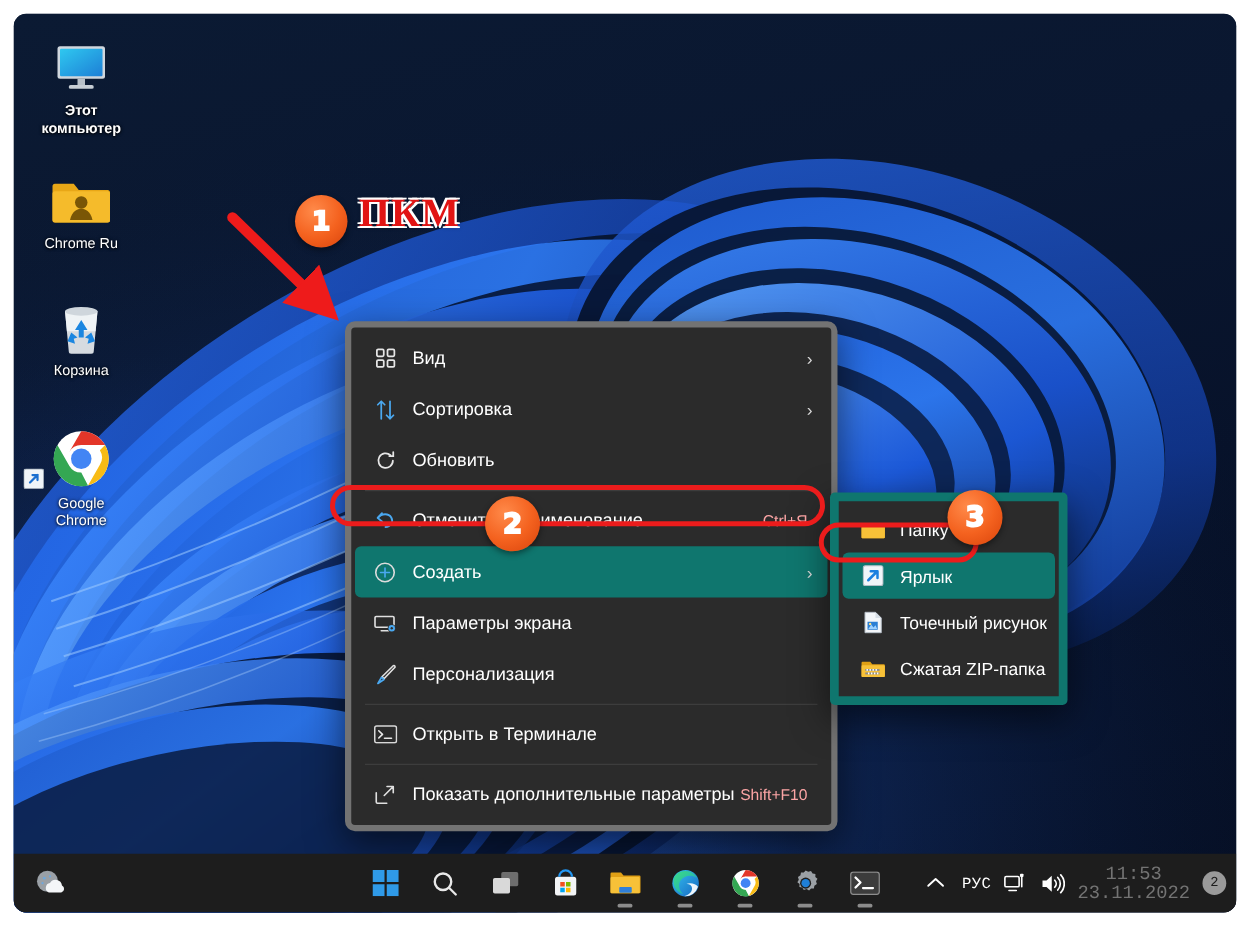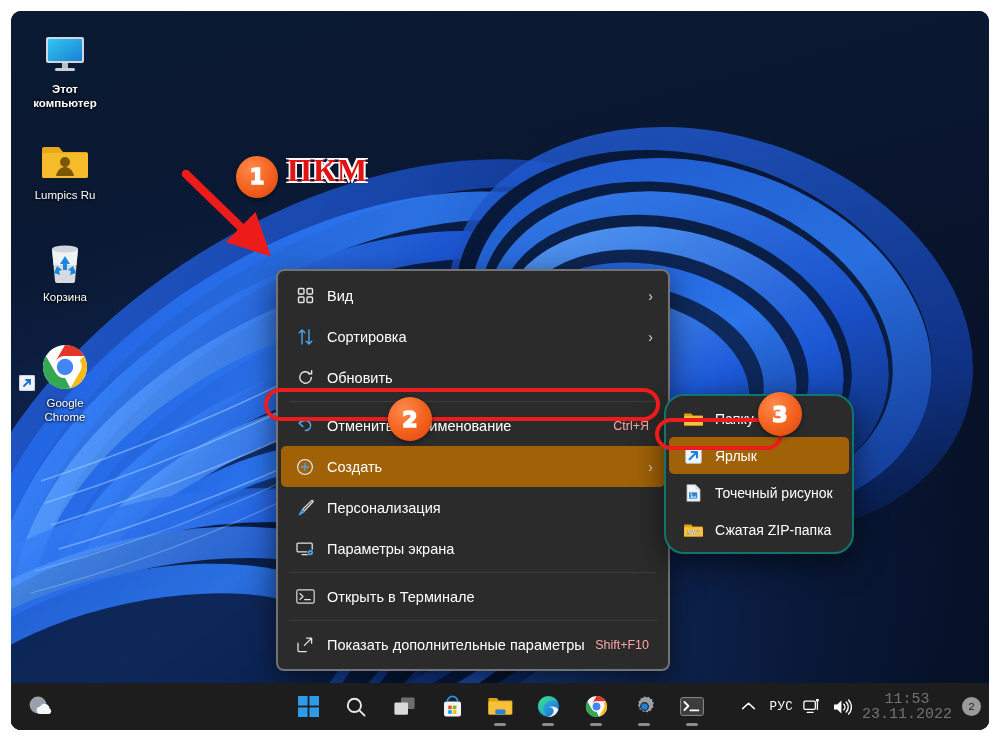--- a/index.html
+++ b/index.html
@@ -48,54 +48,53 @@
   }
   .dicon .glyph { height: 52px; display: flex; align-items: flex-end; justify-content: center; margin-bottom: 5px; }
   .dicon .lbl { display: block; }
 
   
   #ctxmenu {
     position: absolute;
     left: 265px; top: 246px;
     width: 394px;
     background: #2b2b2b;
-    border: 2px solid #737373;
+    border: 5px solid #737373;
     border-radius: 8px;
     box-shadow: 0 10px 30px rgba(0,0,0,.55);
     padding: 4px 0;
     overflow: hidden;
-    margin-top: 12px;
   }
   .mrow {
     position: relative;
     height: 41px;
     display: flex;
     align-items: center;
     color: #ffffff;
     font-size: 14.5px;
     padding: 0 12px 0 9px;
     margin: 0 3px;
     border-radius: 5px;
     white-space: nowrap;
   }
-  .mrow.sel { background: #a16207; }
+  .mrow.sel { background: #0f766e; }
   .mrow .mi { width: 30px; min-width: 30px; display:flex; align-items:center; justify-content:center; }
   .mrow .mtext { flex: 1 1 auto; padding-left: 7px; }
   .mrow .mkey { color: #fca5a5; font-size: 12.5px; padding-right: 4px; }
   .mrow .mchev { color: #d9d9d9; font-size: 14px; padding-left: 8px; }
   .msep { height: 1px; background: #3d3d3d; margin: 3px 11px; }
 
   
   #submenu {
     position: absolute;
     left: 653px; top: 383px;
     width: 190px;
     background: #2b2b2b;
-    border: 2px solid #0f766e;
-    border-radius: 20px;
+    border: 7px solid #0f766e;
+    border-radius: 4px;
     box-shadow: 0 10px 30px rgba(0,0,0,.55);
     padding: 4px 0;
   }
   #submenu .mrow { font-size: 14px; height: 37px; }
 
   
   #taskbar {
     position: absolute; left: 0; bottom: 0;
     width: 978px; height: 47px;
     background: #1d1d1d;
@@ -300,21 +299,21 @@
 
     <div class="dicon" style="left:8px; top:120px;">
       <div class="glyph">
         <svg width="48" height="44" viewBox="0 0 48 44">
           <path d="M3 8 h15 l4 5 h23 a2 2 0 0 1 2 2 v22 a2 2 0 0 1 -2 2 H3 a2 2 0 0 1 -2 -2 V10 a2 2 0 0 1 2 -2z" fill="#e8a717"></path>
           <path d="M3 14 h42 a2 2 0 0 1 2 2 v21 a2 2 0 0 1 -2 2 H3 a2 2 0 0 1 -2 -2 V16 a2 2 0 0 1 2 -2z" fill="#f5bb2b"></path>
           <circle cx="24" cy="23" r="5" fill="#7a5606"></circle>
           <path d="M15 37 c1.5 -7 6 -9 9 -9 s7.5 2 9 9z" fill="#7a5606"></path>
         </svg>
       </div>
-      <span class="lbl">Lumpics Ru</span>
+      <span class="lbl">Chrome Ru</span>
     </div>
 
     <div class="dicon" style="left:8px; top:222px;">
       <div class="glyph">
         <svg width="44" height="46" viewBox="0 0 44 46">
           <path d="M9 10 L35 10 L32 42 a2 2 0 0 1 -2 2 H14 a2 2 0 0 1 -2 -2z" fill="#e2e6ea" opacity="0.95"></path>
           <path d="M9 10 L35 10 L33.5 26 L10.5 26z" fill="#f2f5f7" opacity="0.9"></path>
           <ellipse cx="22" cy="10" rx="13" ry="3.5" fill="#cfd6dc"></ellipse>
           <path d="M22 17 l5 8 h-3 v6 h-4 v-6 h-3z" fill="#1b86e0"></path>
           <path d="M14 27 l-3 7 6 2 -1 -4 3 -1z" fill="#1b86e0"></path>
@@ -398,39 +397,39 @@
             <circle cx="9" cy="9" r="7.4"></circle>
             <path d="M9 5.4 V12.6 M5.4 9 H12.6" stroke="#4aa8f0" stroke-linecap="round"></path>
           </svg>
         </span>
         <span class="mtext">Создать</span>
         <span class="mchev">›</span>
       </div>
 
       <div class="mrow">
         <span class="mi">
-          <svg width="18" height="18" viewBox="0 0 18 18" fill="none" stroke="#e0e0e0" stroke-width="1.3" stroke-linejoin="round">
-            <path d="M15.6 1.6 L6.6 10.4 l1.6 1.6 L16.6 3.2 a0.9 0.9 0 0 0 -1 -1.6z"></path>
-            <path d="M6.2 10.8 L3.3 15.8 L8.2 12.6z" stroke="#4aa8f0"></path>
-          </svg>
-        </span>
-        <span class="mtext">Персонализация</span>
-      </div>
-
-      <div class="mrow">
-        <span class="mi">
           <svg width="19" height="18" viewBox="0 0 19 18" fill="none" stroke="#e0e0e0" stroke-width="1.3">
             <path d="M2 3.2 h13.2 a1 1 0 0 1 1 1 v6.6 a1 1 0 0 1 -1 1 H2 a1 1 0 0 1 -1 -1 V4.2 a1 1 0 0 1 1 -1z"></path>
             <path d="M6 14.6 h7" stroke-linecap="round"></path>
             <circle cx="14.4" cy="12.6" r="3.3" fill="#2f2f2f" stroke="none"></circle>
             <circle cx="14.4" cy="12.6" r="2.6" fill="#4aa8f0" stroke="none"></circle>
             <circle cx="14.4" cy="12.6" r="0.95" fill="#2f2f2f" stroke="none"></circle>
           </svg>
         </span>
         <span class="mtext">Параметры экрана</span>
+      </div>
+
+      <div class="mrow">
+        <span class="mi">
+          <svg width="18" height="18" viewBox="0 0 18 18" fill="none" stroke="#e0e0e0" stroke-width="1.3" stroke-linejoin="round">
+            <path d="M15.6 1.6 L6.6 10.4 l1.6 1.6 L16.6 3.2 a0.9 0.9 0 0 0 -1 -1.6z"></path>
+            <path d="M6.2 10.8 L3.3 15.8 L8.2 12.6z" stroke="#4aa8f0"></path>
+          </svg>
+        </span>
+        <span class="mtext">Персонализация</span>
       </div>
 
       <div class="msep"></div>
 
       <div class="mrow">
         <span class="mi">
           <svg width="19" height="15" viewBox="0 0 19 15">
             <rect x="0.8" y="0.8" width="17.4" height="13.4" rx="1.6" fill="none" stroke="#d8d8d8" stroke-width="1.2"></rect>
             <path d="M4 4.6 L7 7.5 L4 10.4 M8.6 10.6 h5.6" fill="none" stroke="#e8e8e8" stroke-width="1.3" stroke-linecap="round" stroke-linejoin="round"></path>
           </svg>

